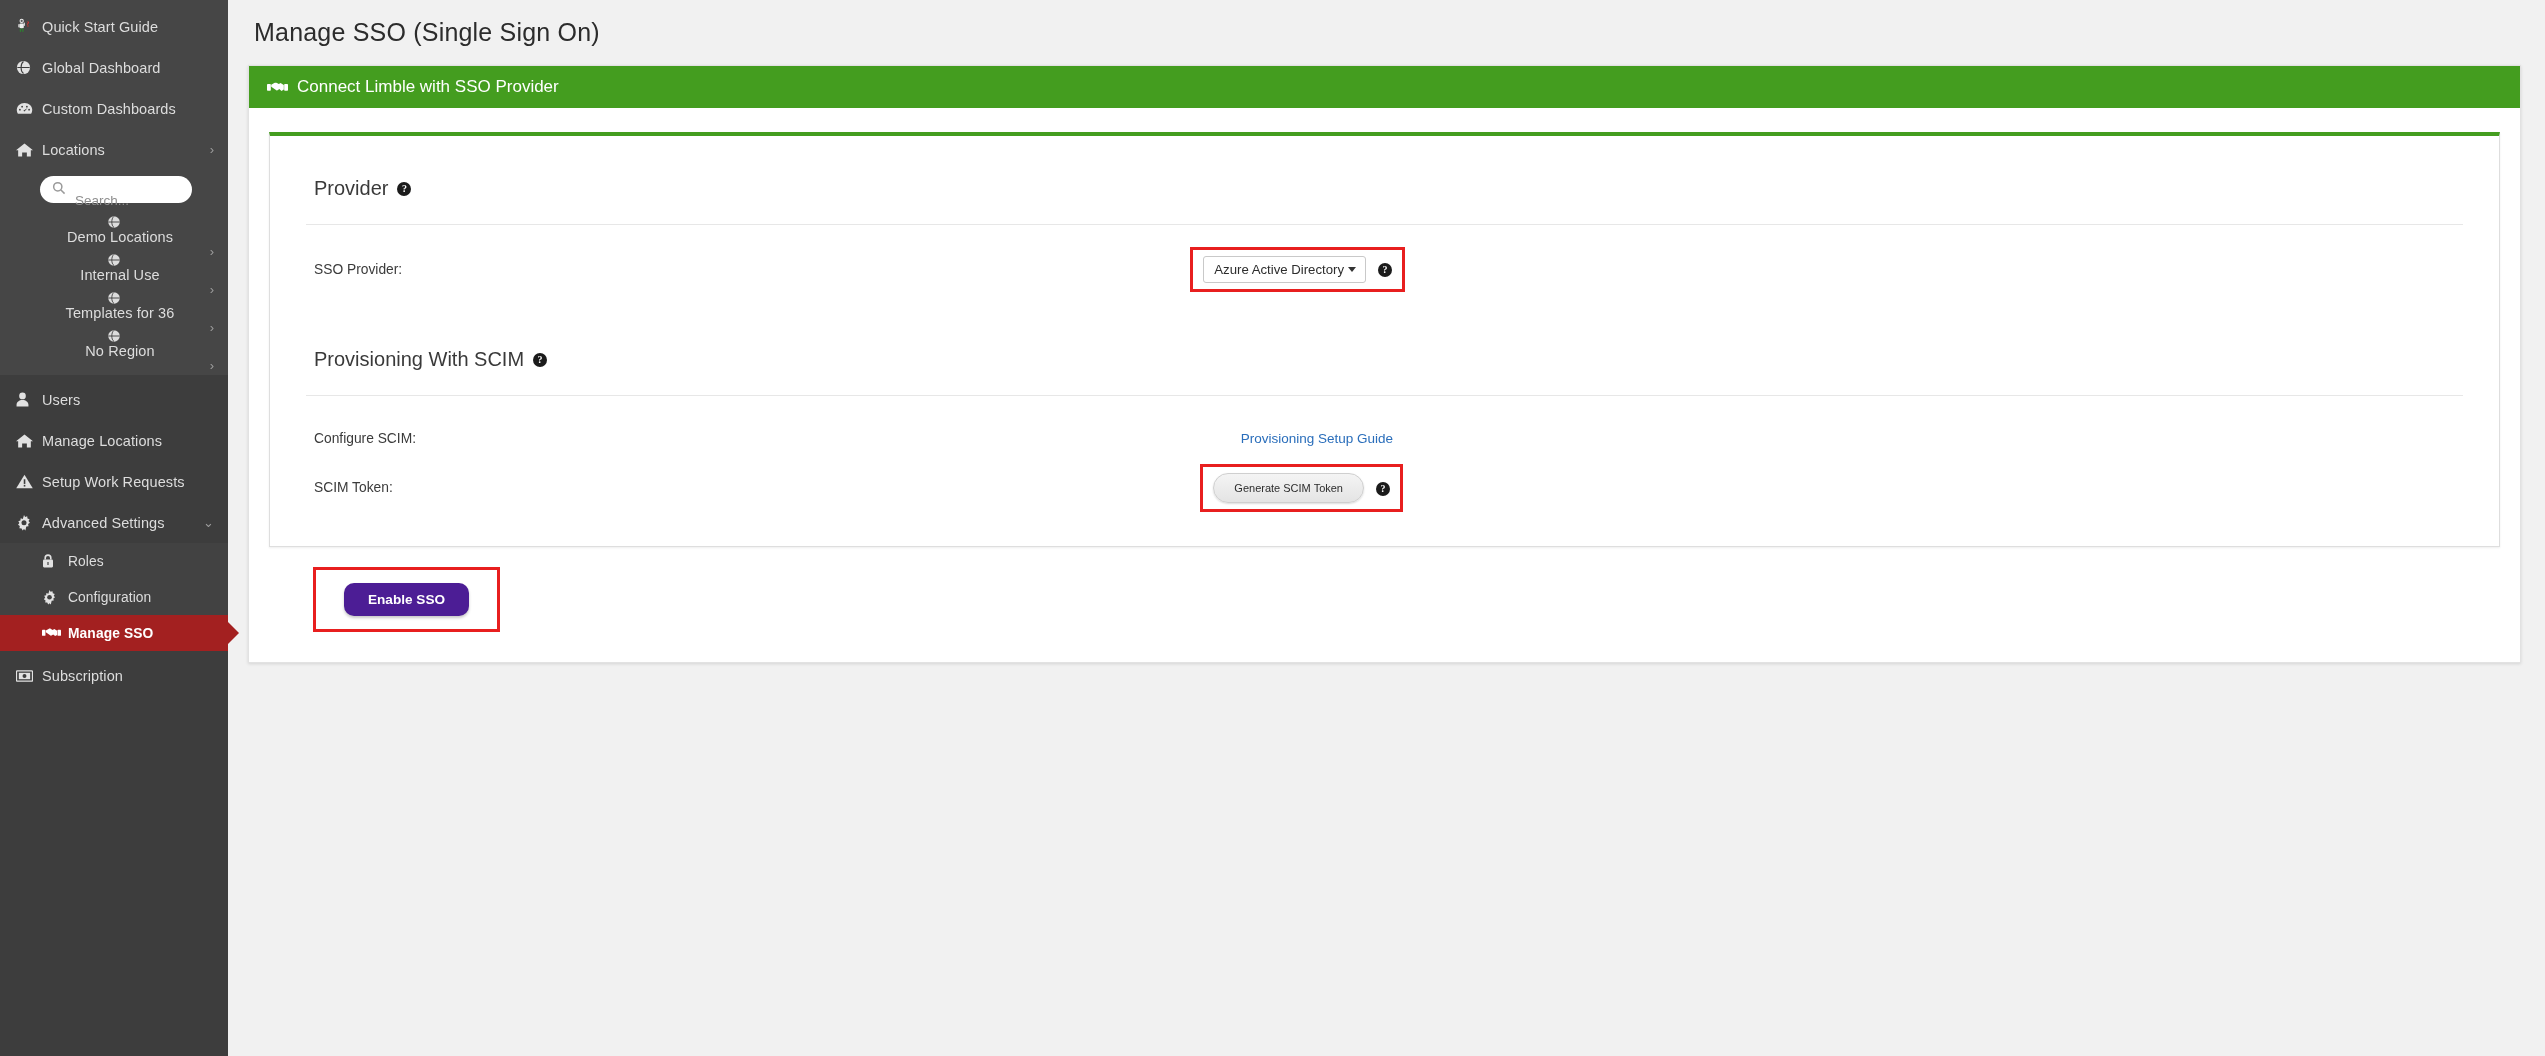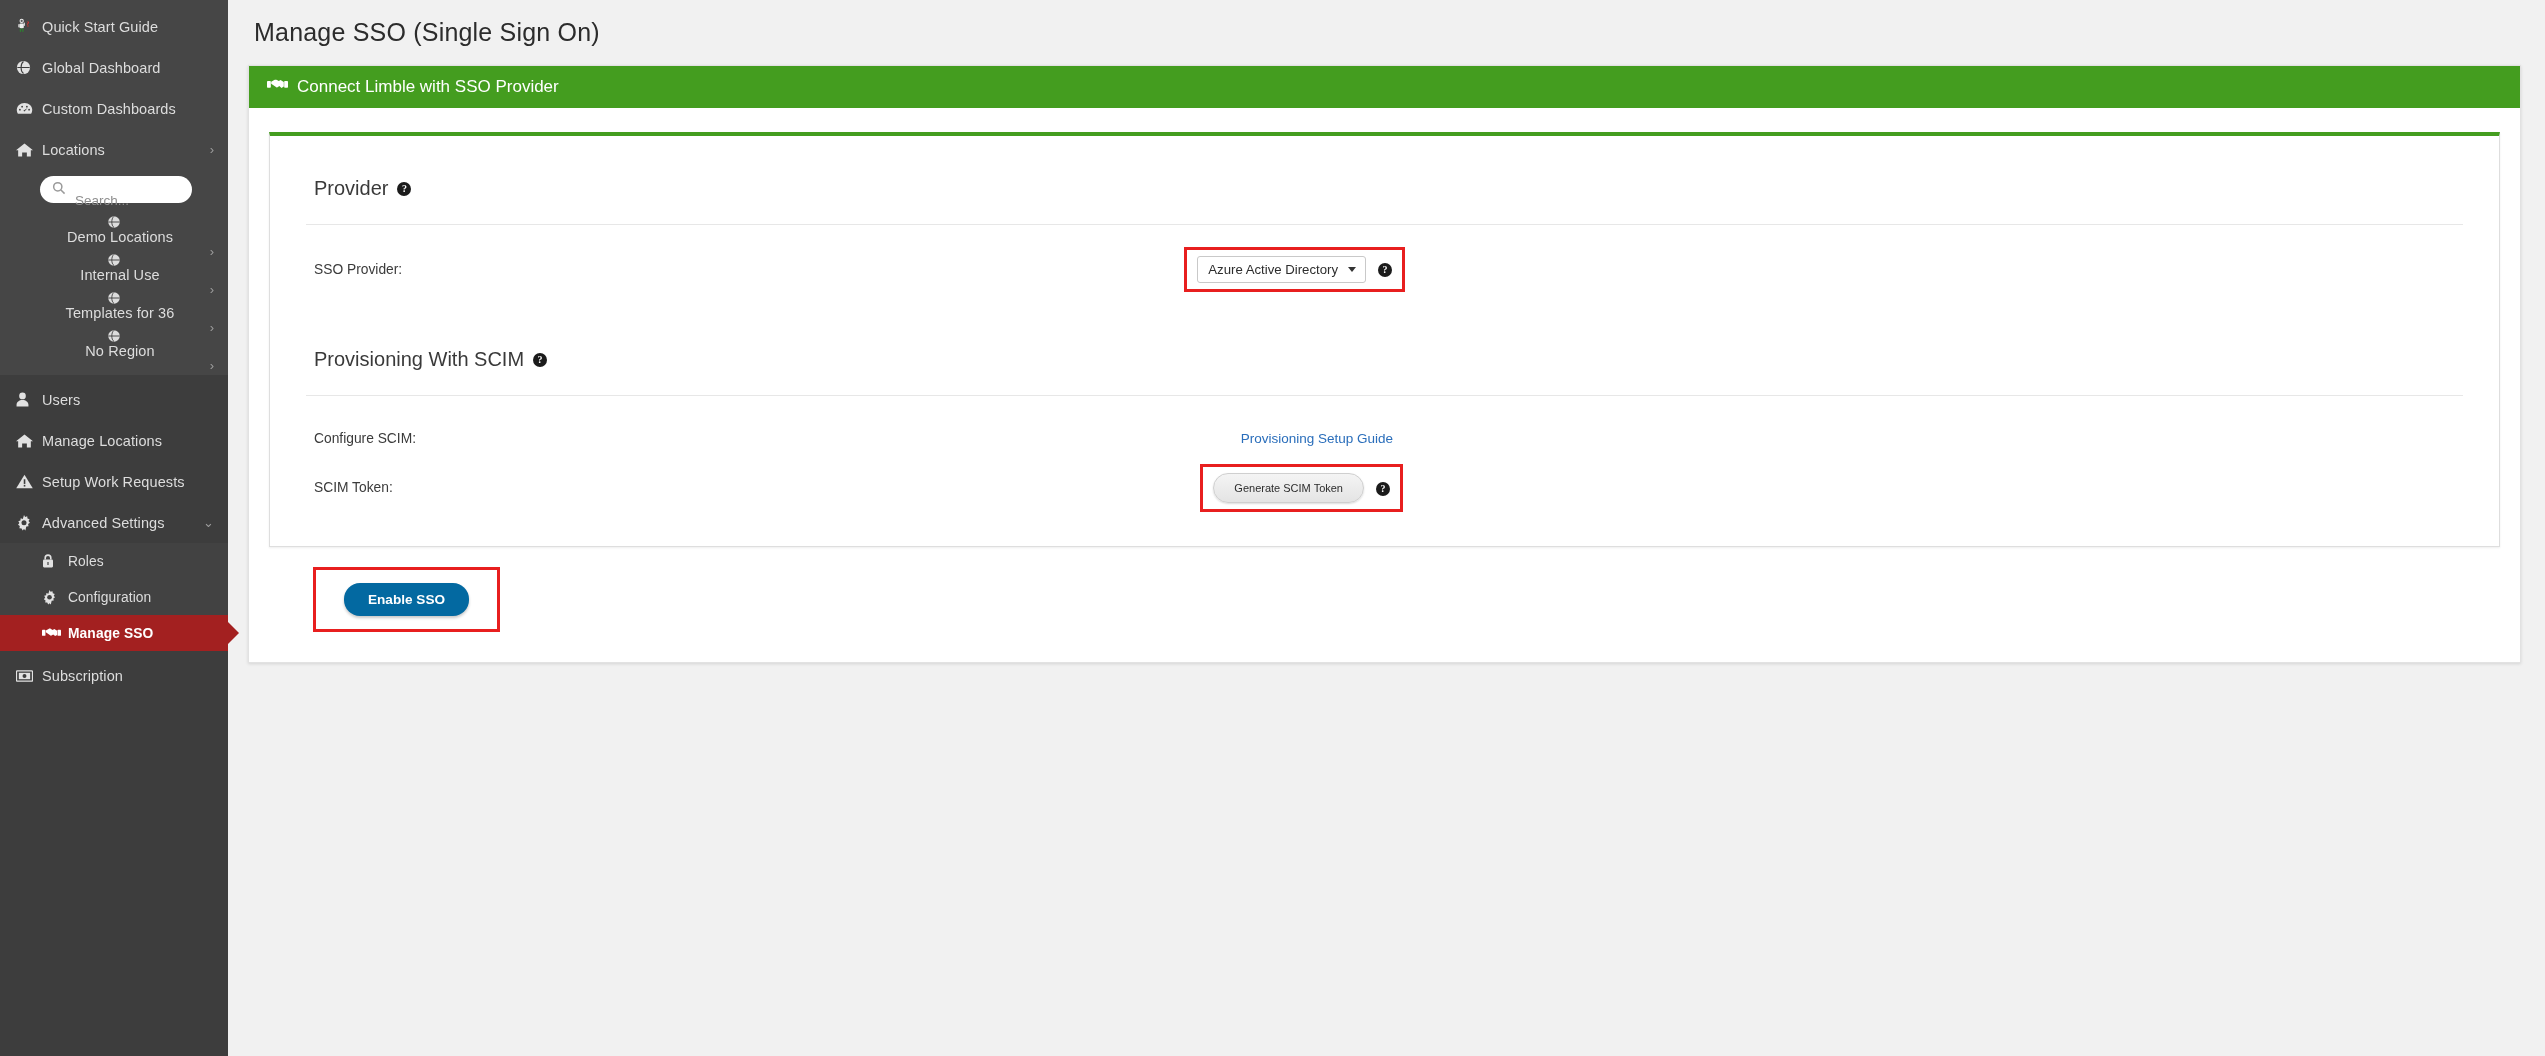--- a/index.html
+++ b/index.html
@@ -122,21 +122,21 @@
     border: 1px solid #e2e2e2;
     box-shadow: 0 1px 3px rgba(0,0,0,.12);
   }
   .panel-head {
     background: #45a01f;
     background: #449d1f;
     color: #fff;
     font-size: 17px;
     padding: 11px 18px;
     display: flex;
-    align-items: flex-start;
+    align-items: center;
     gap: 9px;
     font-weight: normal;
   }
   .panel-head svg { display: block; }
   .panel-body { padding: 24px 20px 30px 20px; background: #fff; }
 
   .inner-card {
     border: 1px solid #dedede;
     border-top: 4px solid #449d1f;
     background: #fff;
@@ -202,21 +202,21 @@
 
   .select-ctl {
     border: 1px solid #c9c9c9;
     border-radius: 3px;
     background: #fff;
     font-size: 13.2px;
     color: #2d2d2d;
     padding: 5px 9px 5px 10px;
     display: inline-flex;
     align-items: center;
-    gap: 10px;
+    gap: 4px;
     cursor: pointer;
     min-width: 160px;
     justify-content: space-between;
   }
   .caret-dn {
     width: 0; height: 0;
     border-left: 4.5px solid transparent;
     border-right: 4.5px solid transparent;
     border-top: 5.5px solid #333;
   }
@@ -227,23 +227,23 @@
     border-radius: 18px;
     font-size: 11px;
     color: #2d2d2d;
     padding: 8px 20px;
     cursor: pointer;
     box-shadow: 0 1px 2px rgba(0,0,0,.14);
     font-family: "Liberation Sans", sans-serif;
     white-space: nowrap;
   }
   .btn-green {
-    background: #0369a1;
+    background: #4c1d95;
     border: none;
-    border-radius: 16px;
+    border-radius: 10px;
     color: #fff;
     font-size: 13.6px;
     font-weight: bold;
     padding: 9px 24px;
     cursor: pointer;
     box-shadow: 0 2px 3px rgba(0,0,0,.22);
     font-family: "Liberation Sans", sans-serif;
     white-space: nowrap;
   }
 

